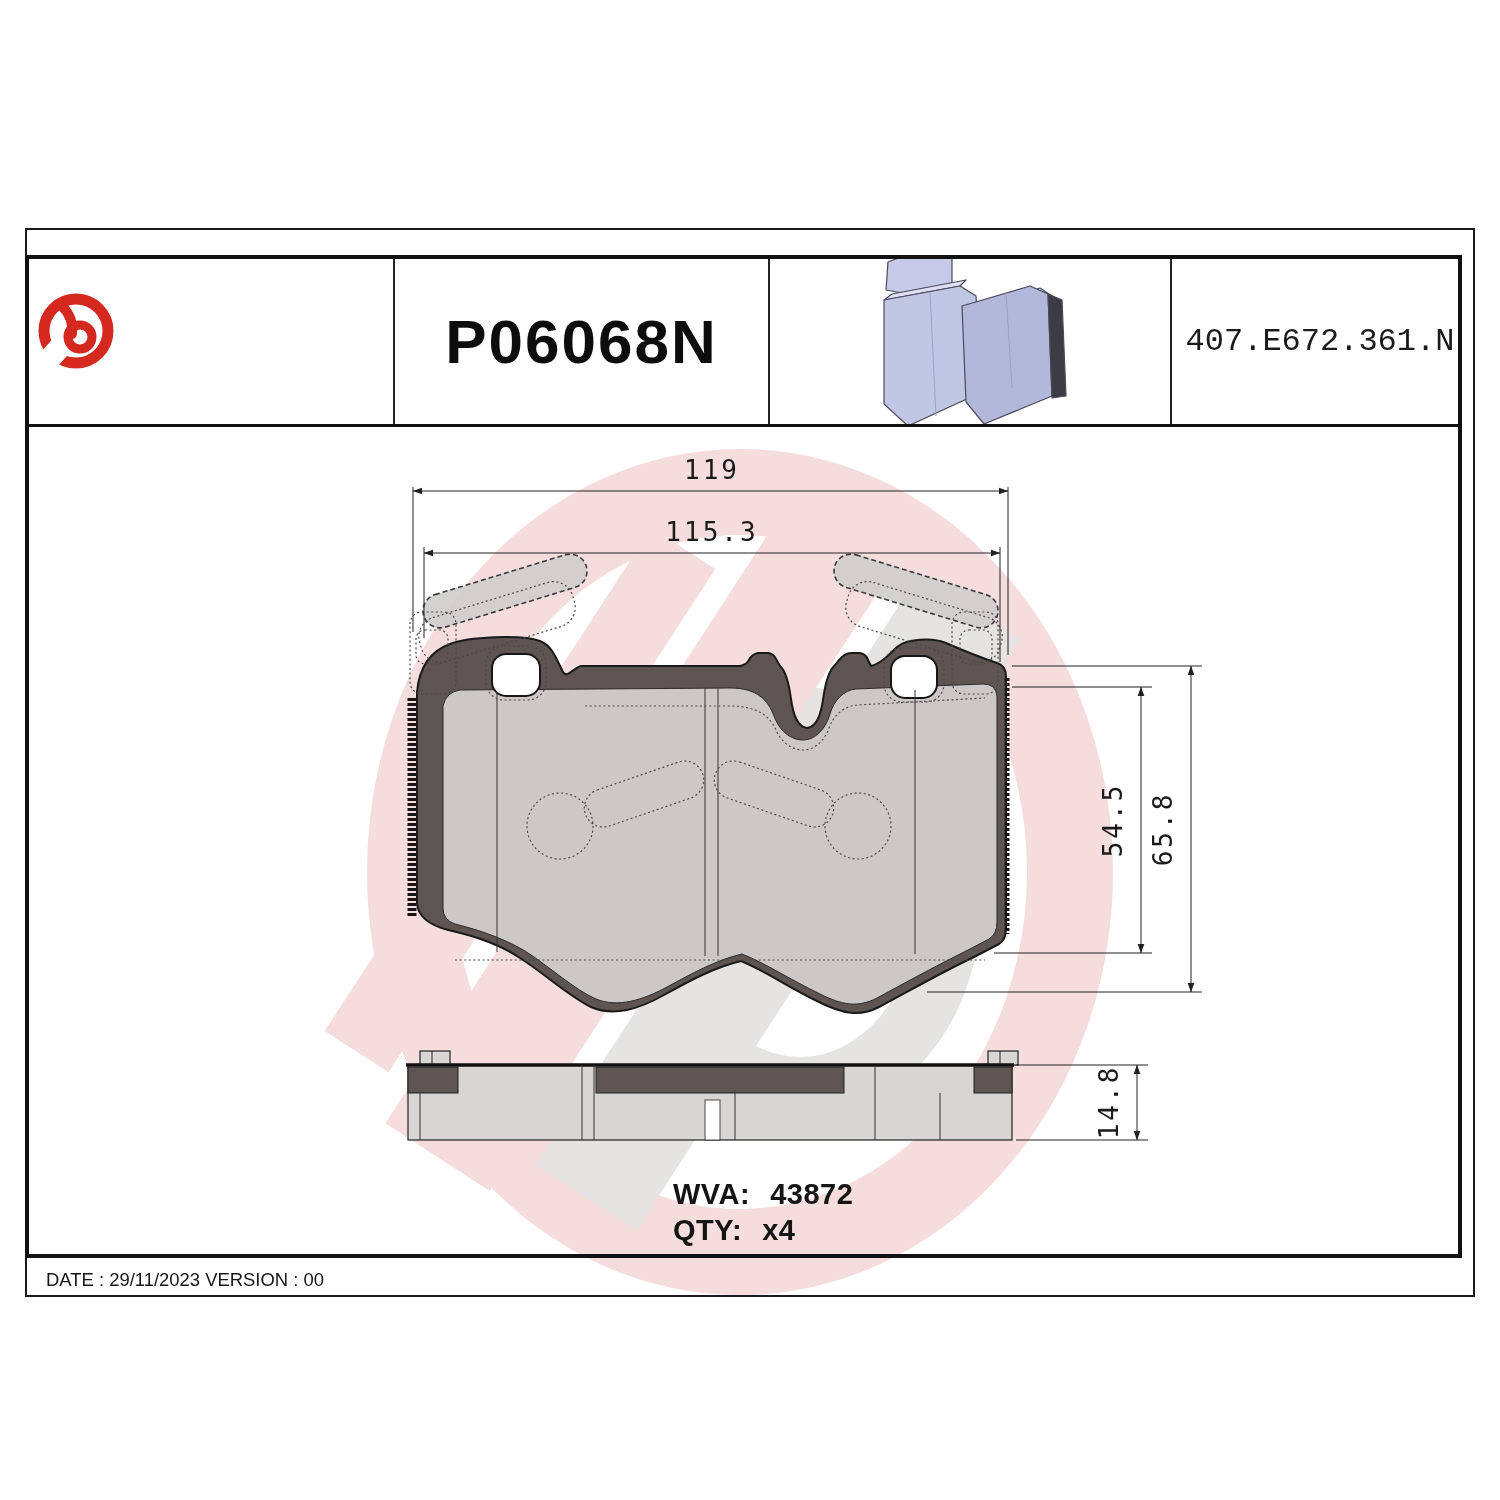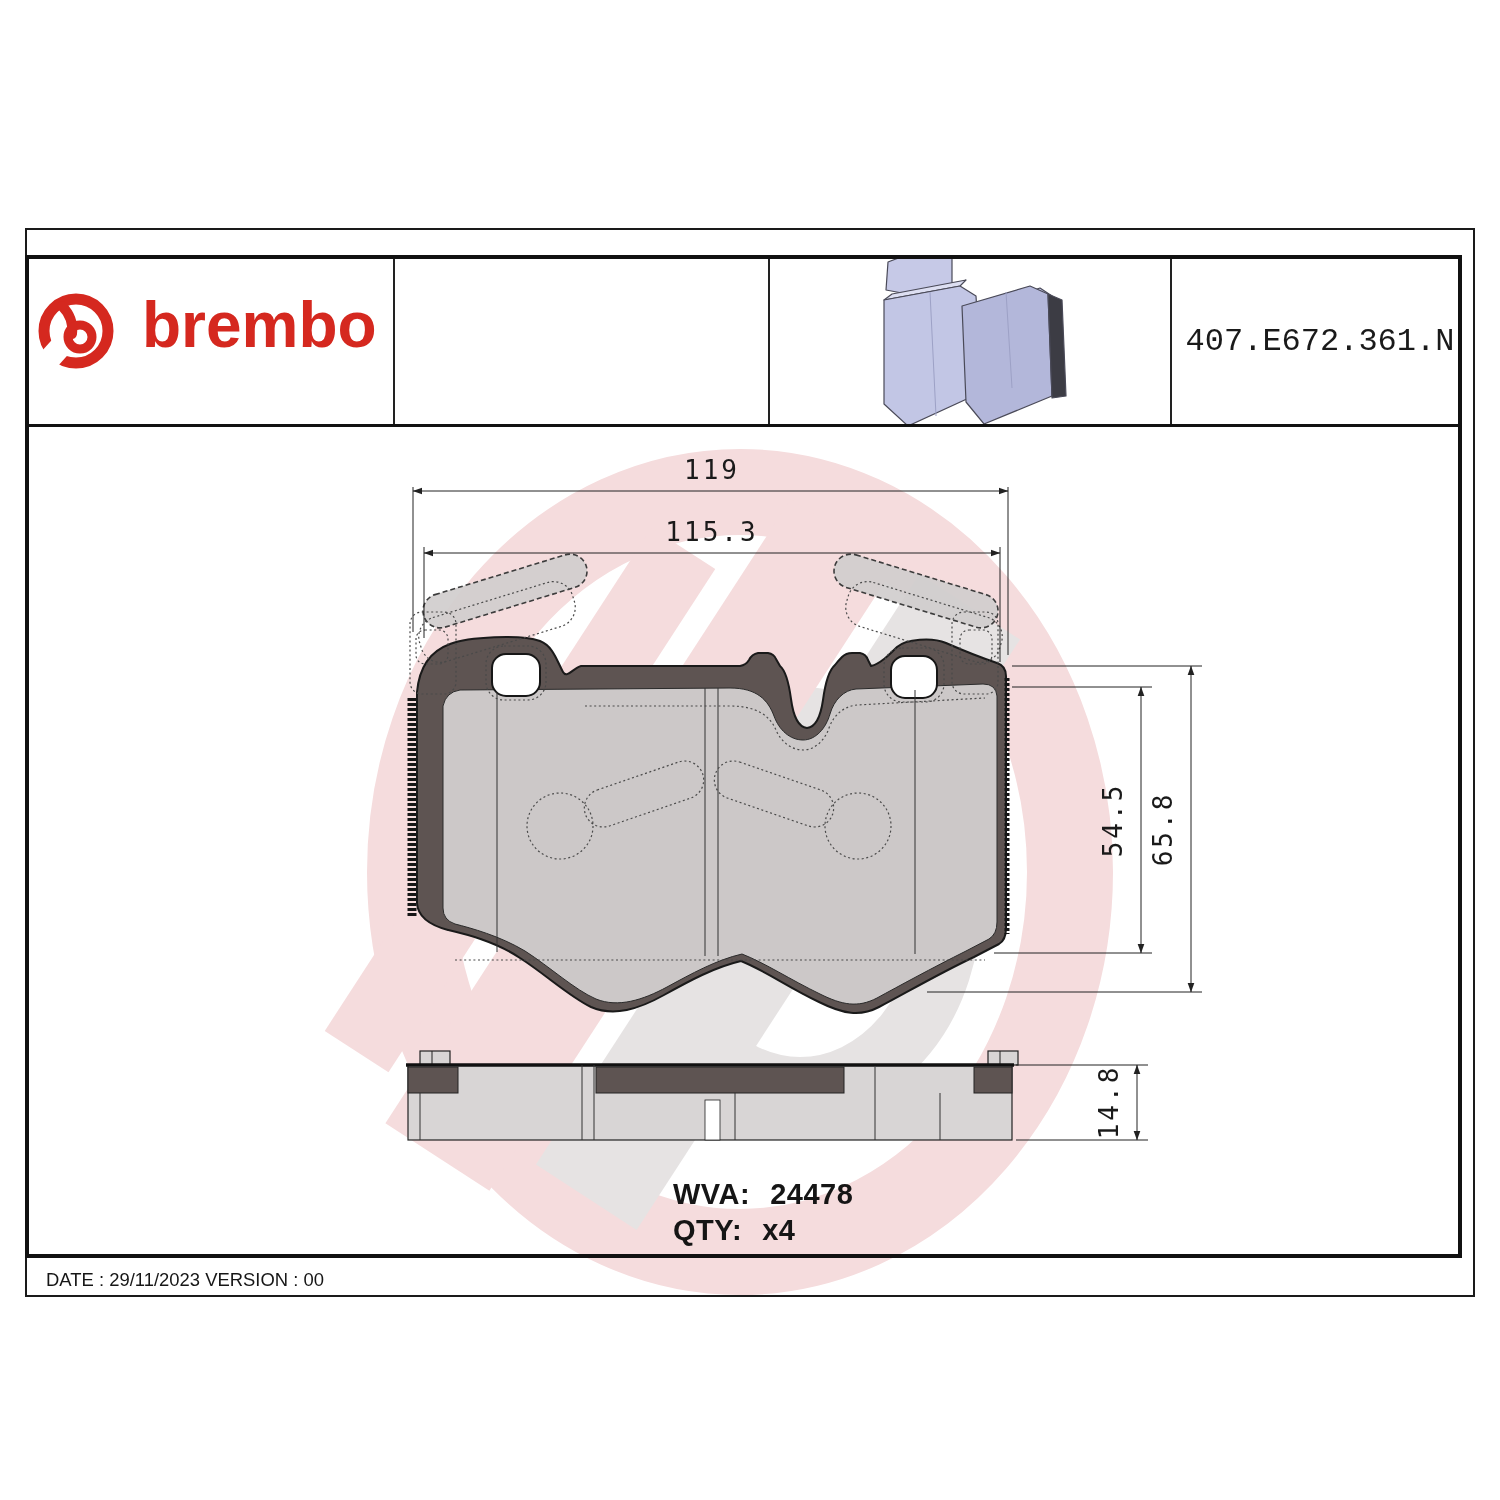--- a/index.html
+++ b/index.html
@@ -201,22 +201,24 @@
   <div class="col-sep sep1"></div>
   <div class="col-sep sep2"></div>
   <div class="col-sep sep3"></div>
 
   <svg class="logo-mark" width="82" height="82" viewBox="0 0 82 82">
     <circle cx="40" cy="41" r="32" fill="none" stroke="#d5281f" stroke-width="11"></circle>
     <rect x="-54" y="-12" width="42" height="22" fill="#ffffff" transform="translate(40,41) rotate(-48)"></rect>
     <path d="M 26 16 Q 38 28 36 44" fill="none" stroke="#d5281f" stroke-width="10" stroke-linecap="round"></path>
     <circle cx="44" cy="47" r="12" fill="none" stroke="#d5281f" stroke-width="9"></circle>
   </svg>
-  <div class="wordmark">brembo</div>
-
+
+  <div class="cell cell-part">
+    <span class="part-number">P06068N</span>
+  </div>
 
   <svg class="art" style="position:absolute;left:768px;top:259px;width:402px;height:165px;" viewBox="768 259 402 424" preserveAspectRatio="xMidYMin slice">
     <g stroke="#4a4a58" stroke-width="1.2" stroke-linejoin="round">
       <polygon points="886,290 888,262 914,252 952,256 952,286 918,296" fill="#c6c9e7"></polygon>
       <polygon points="900,294 960,300 1012,318 1004,338 944,320 898,312" fill="#57575f"></polygon>
       <polygon points="884,300 960,286 966,280 892,294" fill="#dddff2"></polygon>
       <polygon points="884,300 960,286 976,296 982,392 908,426 884,404" fill="#c2c6e5"></polygon>
       <polygon points="1006,300 1040,288 1052,296 1050,312 1014,322" fill="#c6c9e7"></polygon>
       <polygon points="962,306 1030,286 1048,294 1052,396 984,424 966,402" fill="#b3b7da"></polygon>
       <polygon points="1048,294 1062,300 1066,396 1052,398" fill="#3c3c44"></polygon>
@@ -225,21 +227,21 @@
     </g>
   </svg>
 
   <div class="cell cell-code">
     <span class="catalog-code">407.E672.361.N</span>
   </div>
 
   <div class="meta-block">
     <div class="meta-row">
       <span>WVA:</span>
-      <span class="val">24478</span>
+      <span class="val">43872</span>
     </div>
     <div class="meta-row">
       <span>QTY:</span>
       <span class="val">x4</span>
     </div>
   </div>
 
   <div class="footer-text">DATE : 29/11/2023 VERSION : 00</div>
 
 </div>

